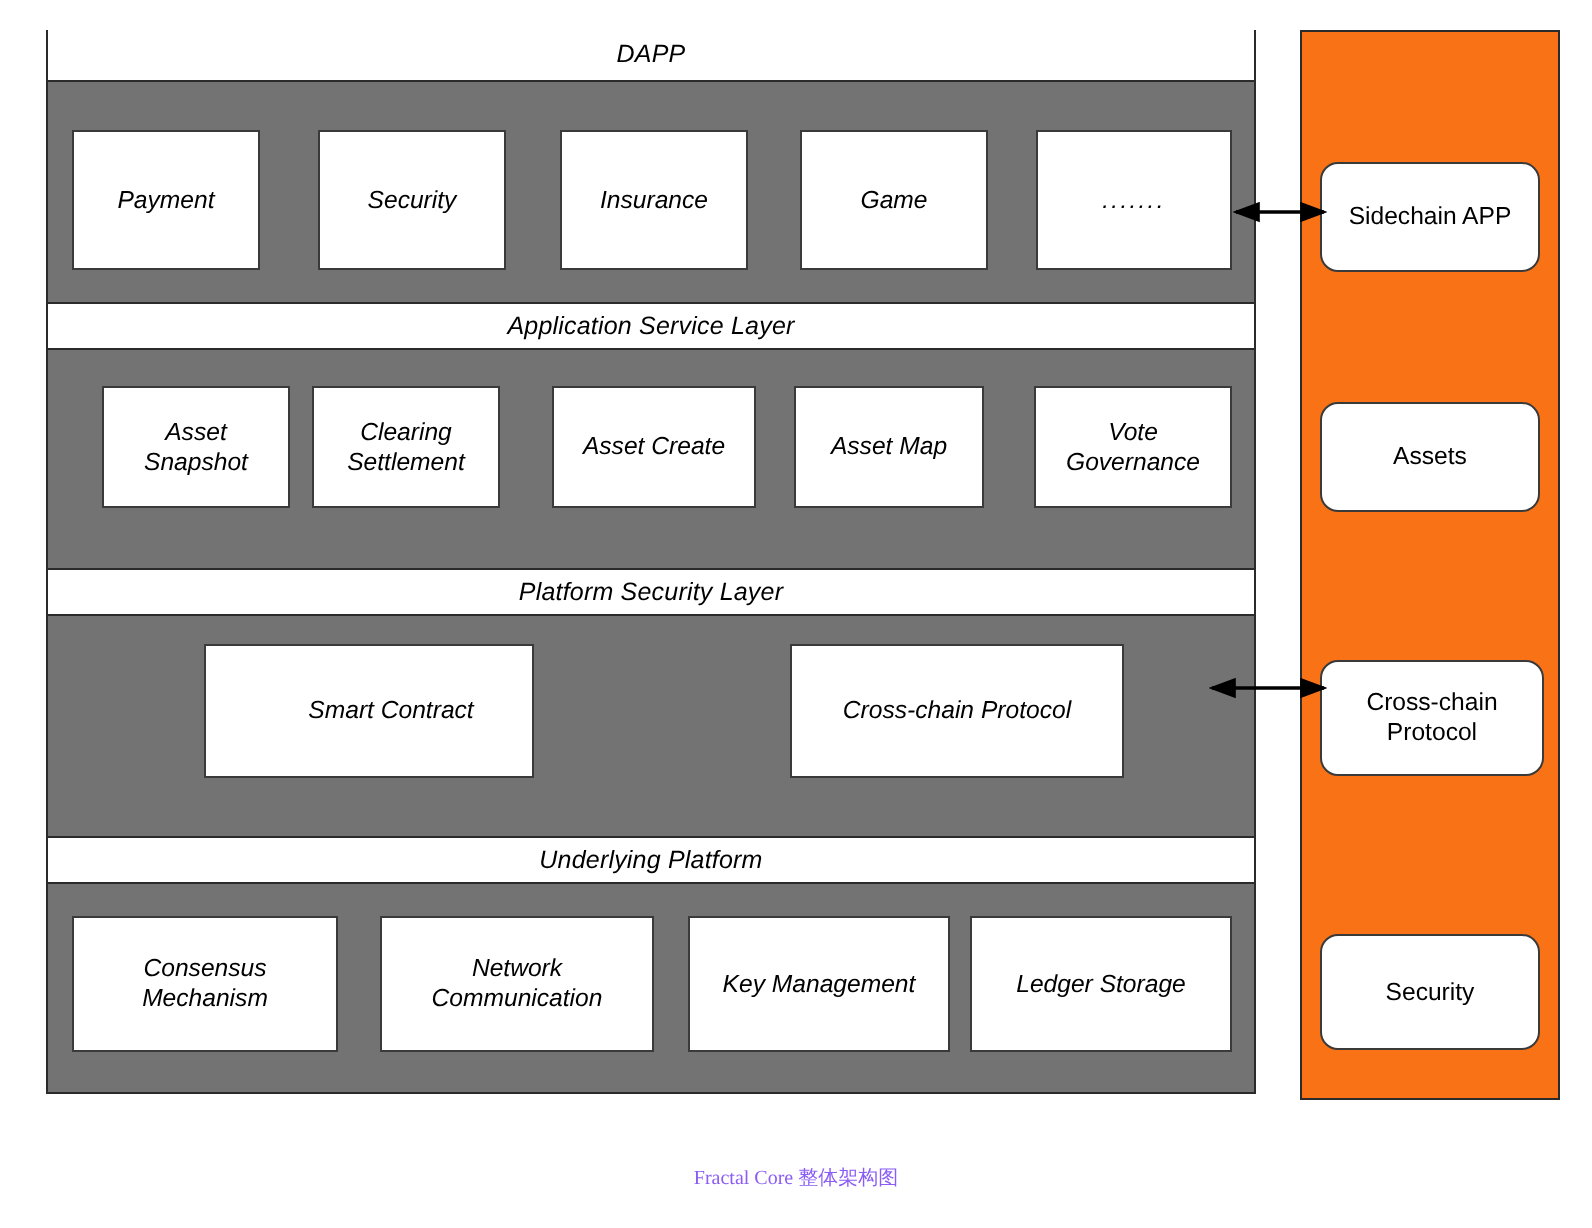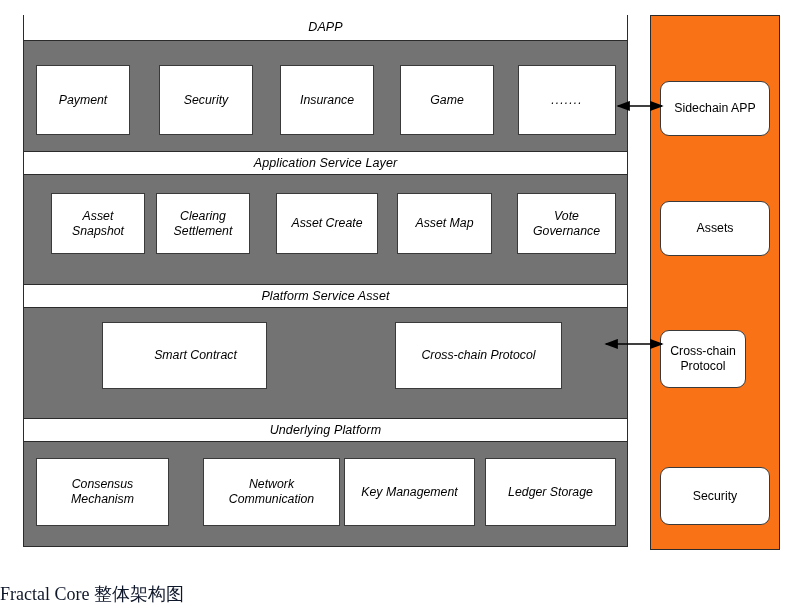--- a/index.html
+++ b/index.html
@@ -92,23 +92,24 @@
 
   
   .connector { position: absolute; }
 
   
   #caption {
     position: absolute;
     left: 0;
     top: 582px;
     width: 796px;
+    text-align: center;
     font-family: "Liberation Serif", "DejaVu Serif", serif;
-    font-size: 18px;
-    color: #0f172a;
+    font-size: 10px;
+    color: #8b5cf6;
   }
 
   .dots { letter-spacing: 1.2px; font-size: 12px; }
 </style>
 </head>
 <body>
 
 <div class="abs" id="main-frame">
 
   <div class="layer-title" style="top:-1.4px; height:26px; border-top:none;">
@@ -148,58 +149,58 @@
   </div>
   <div class="node" style="left:373px; top:177px; width:95px; height:61px;">
     <span>Asset Map</span>
   </div>
   <div class="node" style="left:493px; top:177px; width:99px; height:61px;">
     <span>Vote
 Governance</span>
   </div>
 
   <div class="layer-title" style="top:268px; height:24px;">
-    <span>Platform Service Asset</span>
+    <span>Platform Security Layer</span>
   </div>
 
   <div class="node" style="left:78px; top:306px; width:165px; height:67px;padding-left:22px;">
     <span>Smart Contract</span>
   </div>
   <div class="node" style="left:371px; top:306px; width:167px; height:67px;">
     <span>Cross-chain Protocol</span>
   </div>
 
   <div class="layer-title" style="top:402px; height:24px;">
     <span>Underlying Platform</span>
   </div>
 
   <div class="node" style="left:12px; top:442px; width:133px; height:68px;">
     <span>Consensus
 Mechanism</span>
   </div>
-  <div class="node" style="left:166px; top:442px; width:137px; height:68px;margin-left:13px;">
+  <div class="node" style="left:166px; top:442px; width:137px; height:68px;">
     <span>Network
 Communication</span>
   </div>
   <div class="node" style="left:320px; top:442px; width:131px; height:68px;text-align:center;">
     <span>Key Management</span>
   </div>
   <div class="node" style="left:461px; top:442px; width:131px; height:68px;">
     <span>Ledger Storage</span>
   </div>
 </div>
 
 <div class="abs" id="side-frame">
   <div class="rnode" style="left:9px; top:65px; width:110px; height:55px;">
     <span>Sidechain APP</span>
   </div>
   <div class="rnode" style="left:9px; top:185px; width:110px; height:55px;align-items:center;">
     <span>Assets</span>
   </div>
-  <div class="rnode" style="left:9px; top:314px; width:86px; height:58px;">
+  <div class="rnode" style="left:9px; top:314px; width:112px; height:58px;">
     <span>Cross-chain
 Protocol</span>
   </div>
   <div class="rnode" style="left:9px; top:451px; width:110px; height:58px;">
     <span>Security</span>
   </div>
 </div>
 
 <svg class="connector" style="left:612px; top:92px;" width="56" height="28">
   <defs>

